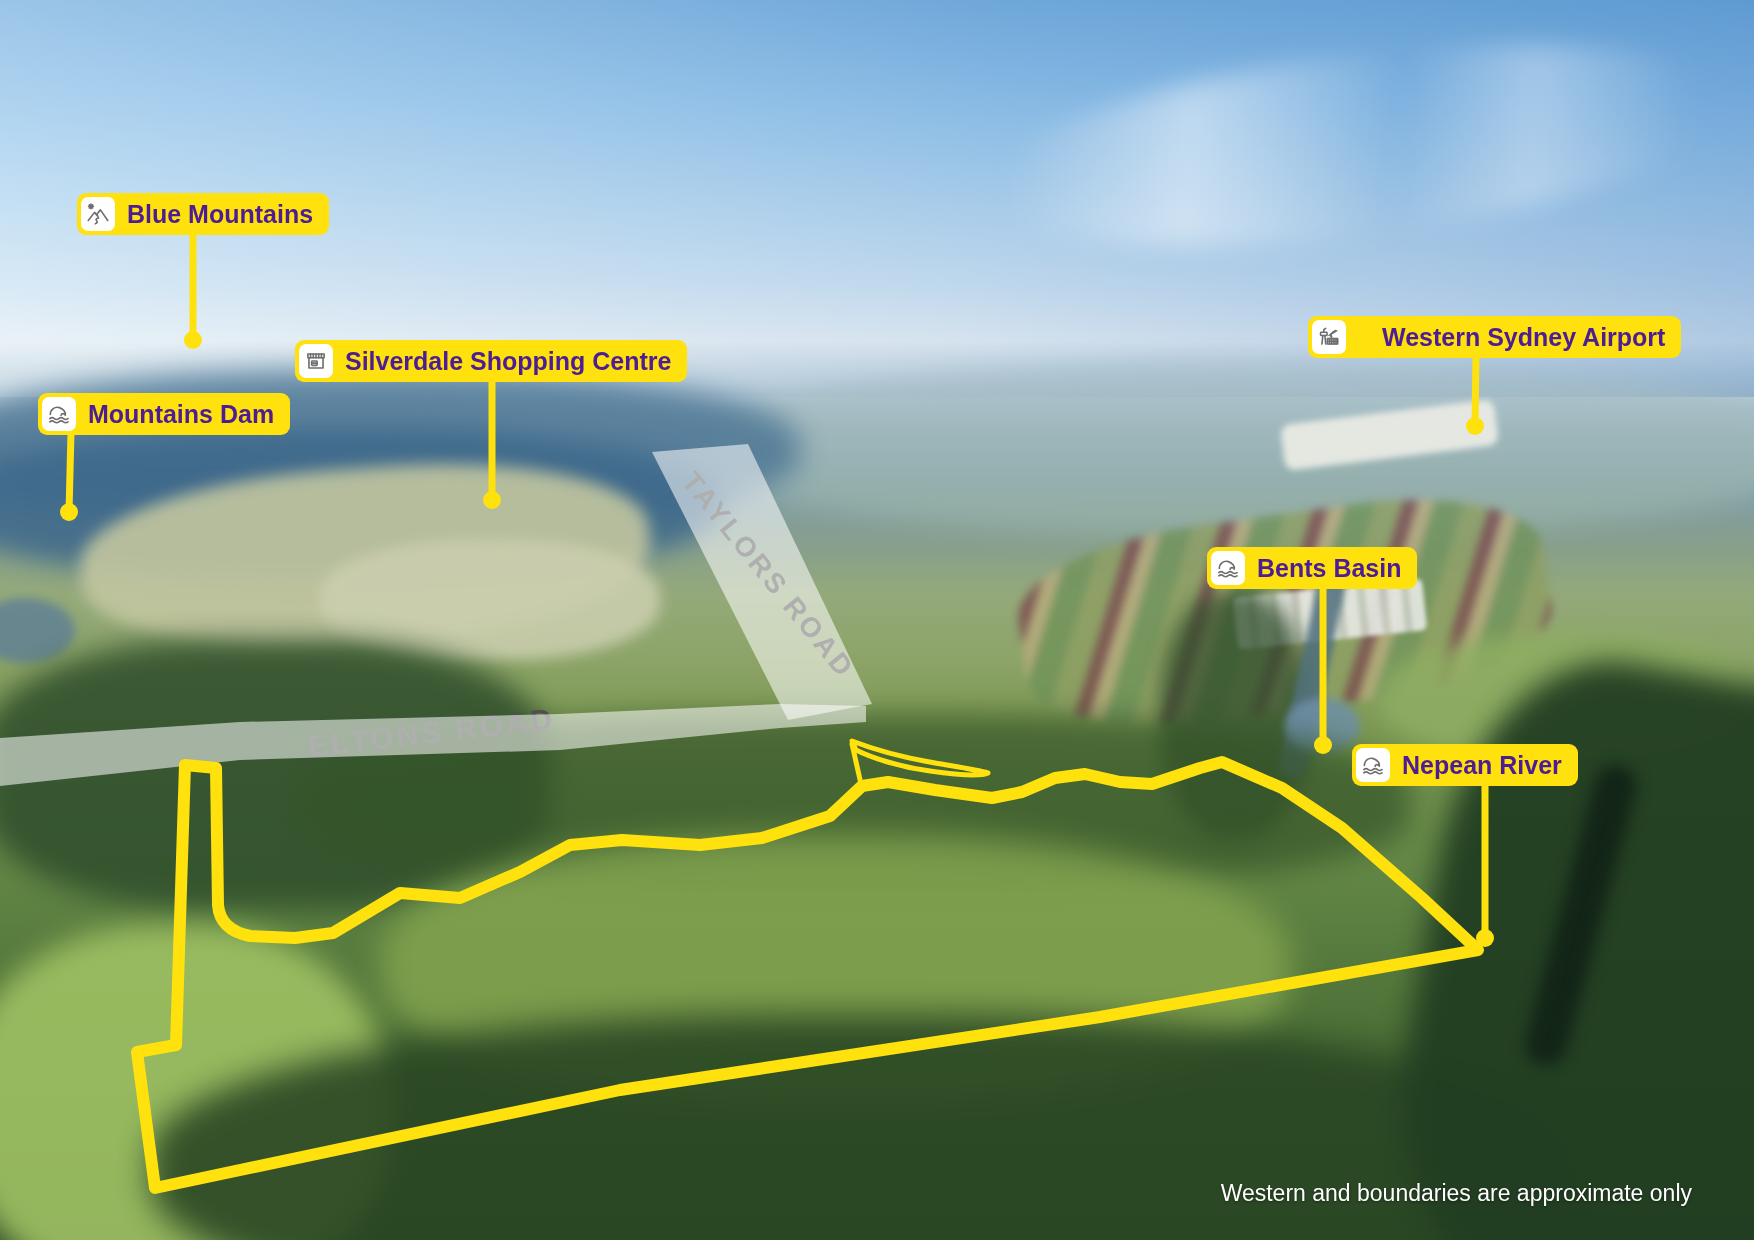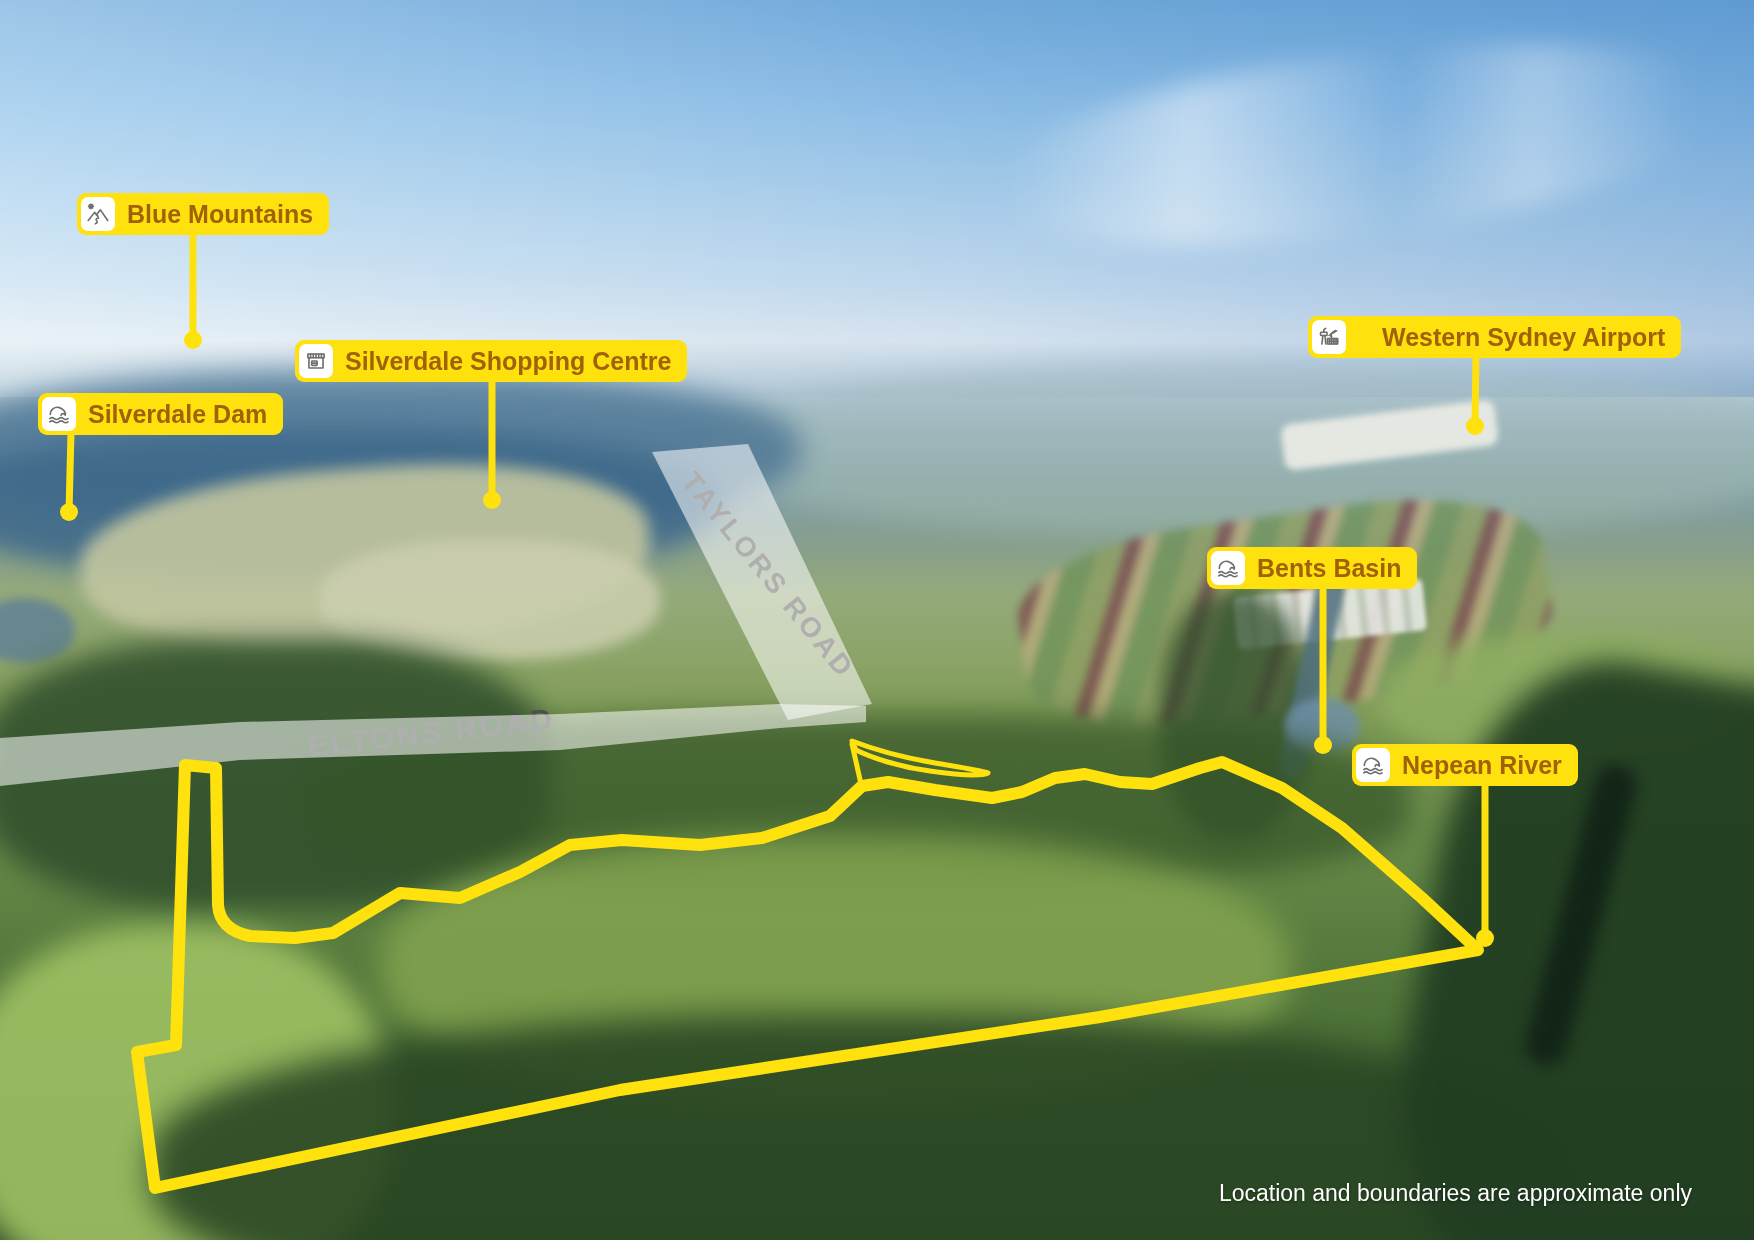--- a/index.html
+++ b/index.html
@@ -66,21 +66,21 @@
   .road-text{
     position:absolute;z-index:12;color:#4F4F4F;font-weight:bold;
     letter-spacing:3px;white-space:nowrap;
   }
   .road-text.taylors{left:700px;top:466px;font-size:28px;transform:rotate(51deg);transform-origin:left top;}
   .road-text.eltons{left:306px;top:730px;font-size:30px;transform:rotate(-6.5deg);transform-origin:left top;}
 
   .map-label{
     position:absolute;z-index:30;display:inline-flex;align-items:center;
     height:42px;background:#FFE10D;border-radius:9px;
-    padding:0 16px 0 4px;color:#a16207;font-weight:bold;font-size:25px;
+    padding:0 16px 0 4px;color:#4c1d95;font-weight:bold;font-size:25px;
     white-space:nowrap;
   }
   .label-icon{
     width:34px;height:34px;background:#ffffff;border-radius:7px;
     display:flex;align-items:center;justify-content:center;
     margin-right:12px;flex:0 0 auto;
   }
   .label-icon svg{width:26px;height:26px;display:block;}
   .label-icon path,.label-icon rect{fill:none;stroke:#6e6e6e;stroke-width:1.5;stroke-linecap:round;stroke-linejoin:round;}
   .label-icon .filled{fill:#6e6e6e;stroke:none;}
@@ -186,21 +186,21 @@
   </div>
 
   <div class="map-label" id="lbl-warragamba">
     <span class="label-icon">
       <svg viewBox="0 0 24 24">
         <path d="M4 12.5 C4 7.8 8.2 4.8 12.4 6.1 C16.2 7.3 18.3 10.4 17.8 13 C16.9 11.2 14.3 11.1 13.9 13.2"></path>
         <path d="M3.5 16.2 q2.1 -1.7 4.2 0 t4.2 0 t4.2 0 t4.2 0"></path>
         <path d="M3.5 19.2 q2.1 -1.7 4.2 0 t4.2 0 t4.2 0 t4.2 0"></path>
       </svg>
     </span>
-    <span class="label-text">Silverdale Dam</span>
+    <span class="label-text">Mountains Dam</span>
   </div>
 
   <div class="map-label" id="lbl-airport">
     <span class="label-icon">
       <svg viewBox="0 0 24 24">
         <rect x="4.2" y="7.6" width="6" height="3" rx="0.6"></rect>
         <path d="M5.5 18.5 l0.8 -7.9 M9 18.5 l-0.8 -7.9"></path>
         <path d="M7.2 7.6 V5.2 l1.8 -1.2"></path>
         <rect x="10.5" y="13.5" width="9.5" height="5"></rect>
         <path d="M12.5 13.5 v5 M14.5 13.5 v5 M16.5 13.5 v5 M18.5 13.5 v5 M10.5 16 h9.5"></path>
@@ -225,15 +225,15 @@
     <span class="label-icon">
       <svg viewBox="0 0 24 24">
         <path d="M4 12.5 C4 7.8 8.2 4.8 12.4 6.1 C16.2 7.3 18.3 10.4 17.8 13 C16.9 11.2 14.3 11.1 13.9 13.2"></path>
         <path d="M3.5 16.2 q2.1 -1.7 4.2 0 t4.2 0 t4.2 0 t4.2 0"></path>
         <path d="M3.5 19.2 q2.1 -1.7 4.2 0 t4.2 0 t4.2 0 t4.2 0"></path>
       </svg>
     </span>
     <span class="label-text">Bents Basin</span>
   </div>
 
-  <div class="disclaimer">Location and boundaries are approximate only</div>
+  <div class="disclaimer">Western and boundaries are approximate only</div>
 
 </div>
 
 </body></html>

